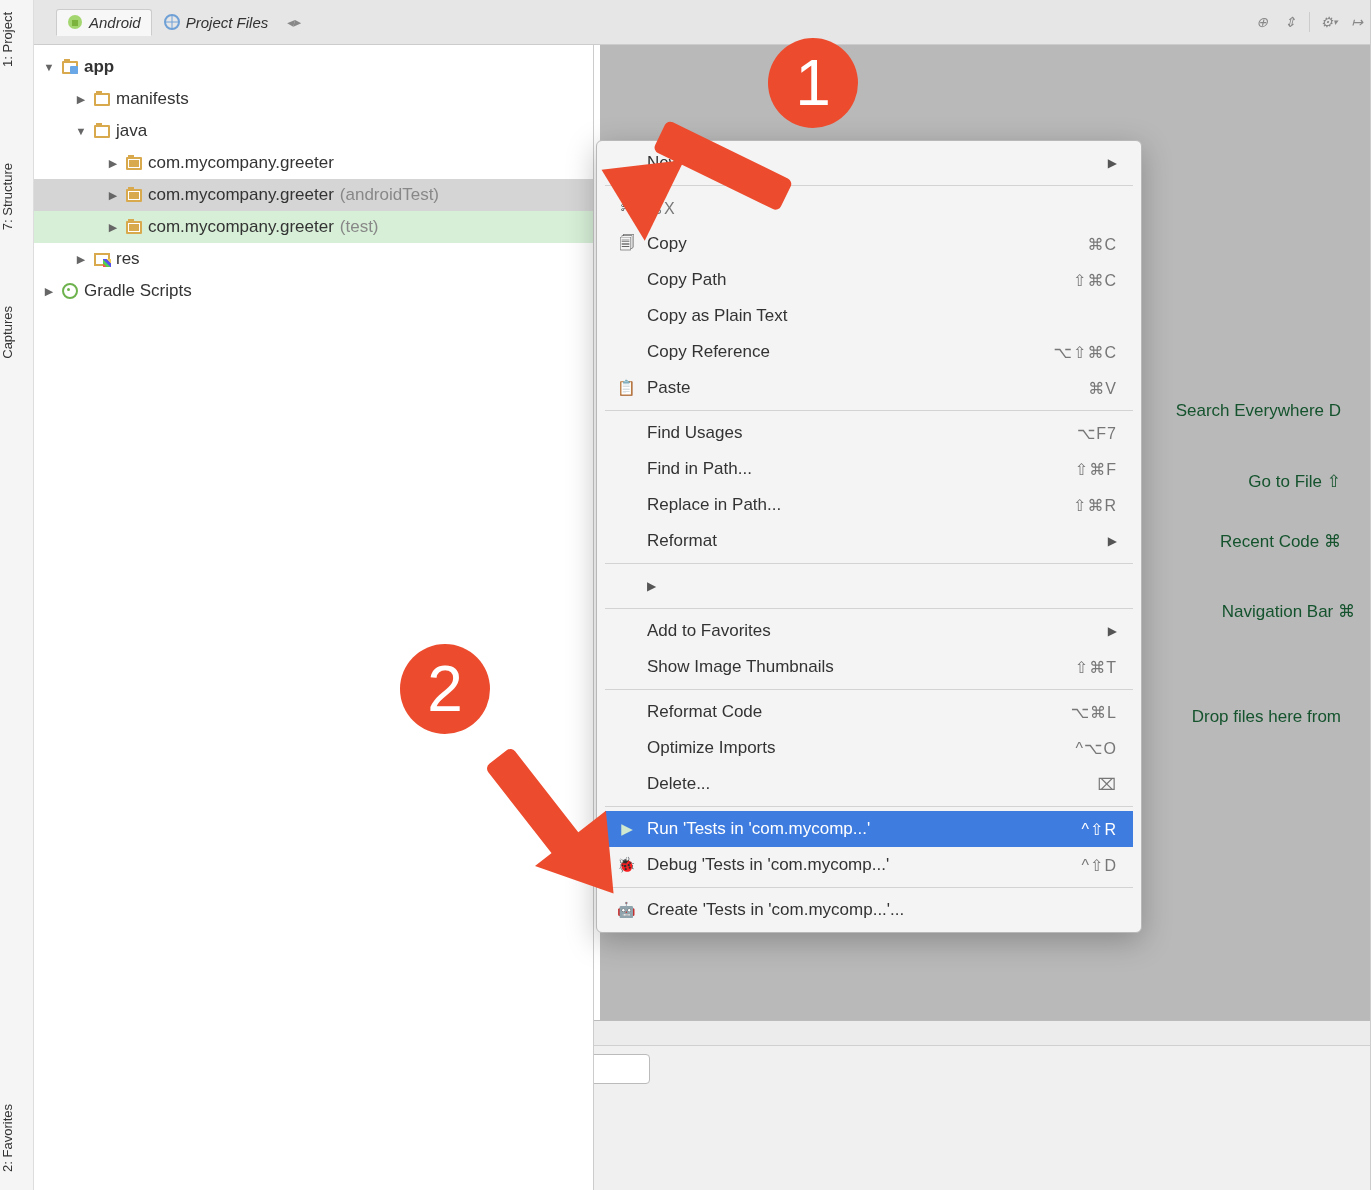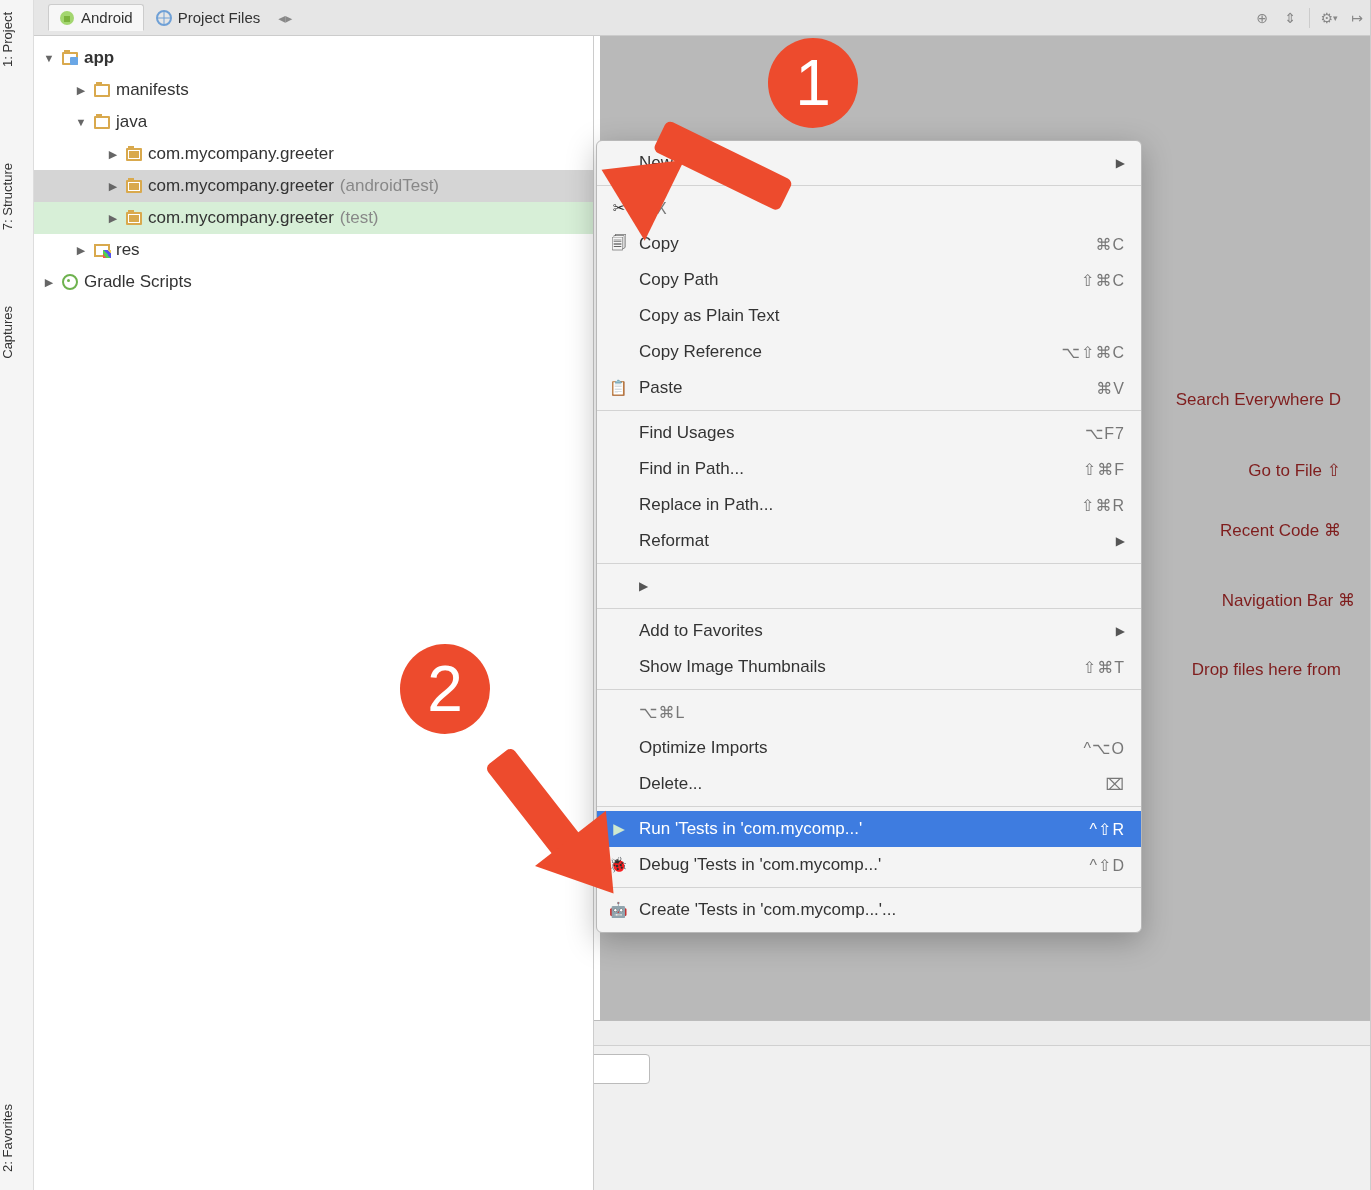--- a/index.html
+++ b/index.html
@@ -43,25 +43,26 @@
     top: 0;
     right: 0;
     bottom: 0;
     border-right: 1px solid #ccc;
     display: flex;
     flex-direction: column;
   }
   .tabs-toolbar {
     display: flex;
     align-items: center;
-    height: 36px;
+    height: 45px;
     background: #e6e6e6;
     border-bottom: 1px solid #ccc;
-    padding-left: 14px;
+    padding-left: 22px;
     gap: 2px;
+    font-style: italic;
   }
   .tab {
     display: flex;
     align-items: center;
     gap: 6px;
     padding: 4px 10px;
     font-size: 15px;
   }
   .tab.active {
     background: #f7f7f7;
@@ -155,21 +156,21 @@
   
   .ctx-menu {
     position: absolute;
     left: 596px;
     top: 140px;
     width: 546px;
     background: #f4f4f4;
     border: 1px solid #b8b8b8;
     border-radius: 6px;
     box-shadow: 0 8px 30px rgba(0,0,0,.25);
-    padding: 4px 0;
+    padding: 4px 8px;
     font-size: 17px;
     z-index: 30;
   }
   .menu-item {
     display: flex;
     align-items: center;
     height: 36px;
     padding: 0 16px 0 12px;
     gap: 10px;
   }
@@ -316,22 +317,23 @@
 
   
   .backdrop-hints {
     position: absolute;
     left: 600px; top: 0; right: 0; bottom: 170px;
     background: #b9b9b9;
     z-index: 5;
   }
   .hint-text {
     position: absolute;
-    color: #7f1d1d;
+    color: #14532d;
     font-size: 17px;
+    margin-top: 11px;
   }
 
   
   .project-panel { z-index: 10; }
   .ctx-menu { z-index: 50; }
   .badge,.arrow,.arrow-head{z-index:60;}
 </style>
 </head>
 <body>
 
@@ -348,21 +350,21 @@
   <div class="rail-item" style="position:absolute;bottom:10px">
     <span>2: Favorites</span>
   </div>
 </div>
 
 <div class="backdrop-hints">
   <div class="hint-text" style="right:30px;top:390px">Search Everywhere D</div>
   <div class="hint-text" style="right:30px;top:460px">Go to File ⇧</div>
   <div class="hint-text" style="right:30px;top:520px">Recent Code ⌘</div>
   <div class="hint-text" style="right:16px;top:590px">Navigation Bar ⌘</div>
-  <div class="hint-text" style="right:30px;top:660px">Drop files here from</div>
+  <div class="hint-text" style="right:30px;top:696px">Drop files here from</div>
 </div>
 
 <div class="project-panel">
 
   <div class="tabs-toolbar">
     <div class="tab active">
       <span class="tab-icon">
         <svg viewBox="0 0 16 16">
             <circle cx="8" cy="8" r="7" fill="#a3d66f"></circle>
             <rect x="5" y="6" width="6" height="6" fill="#7bb33d"></rect>
@@ -531,20 +533,21 @@
     <span class="menu-arrow">▶</span>
   </div>
   <div class="menu-item">
     <span class="menu-icon"></span>
     <span class="menu-label">Show Image Thumbnails</span>
     <span class="menu-shortcut">⇧⌘T</span>
   </div>
   <div class="menu-sep"></div>
   <div class="menu-item">
     <span class="menu-icon"></span>
+    <span class="menu-label">Reformat Code</span>
     <span class="menu-shortcut">⌥⌘L</span>
   </div>
   <div class="menu-item">
     <span class="menu-icon"></span>
     <span class="menu-label">Optimize Imports</span>
     <span class="menu-shortcut">^⌥O</span>
   </div>
   <div class="menu-item">
     <span class="menu-icon"></span>
     <span class="menu-label">Delete...</span>

